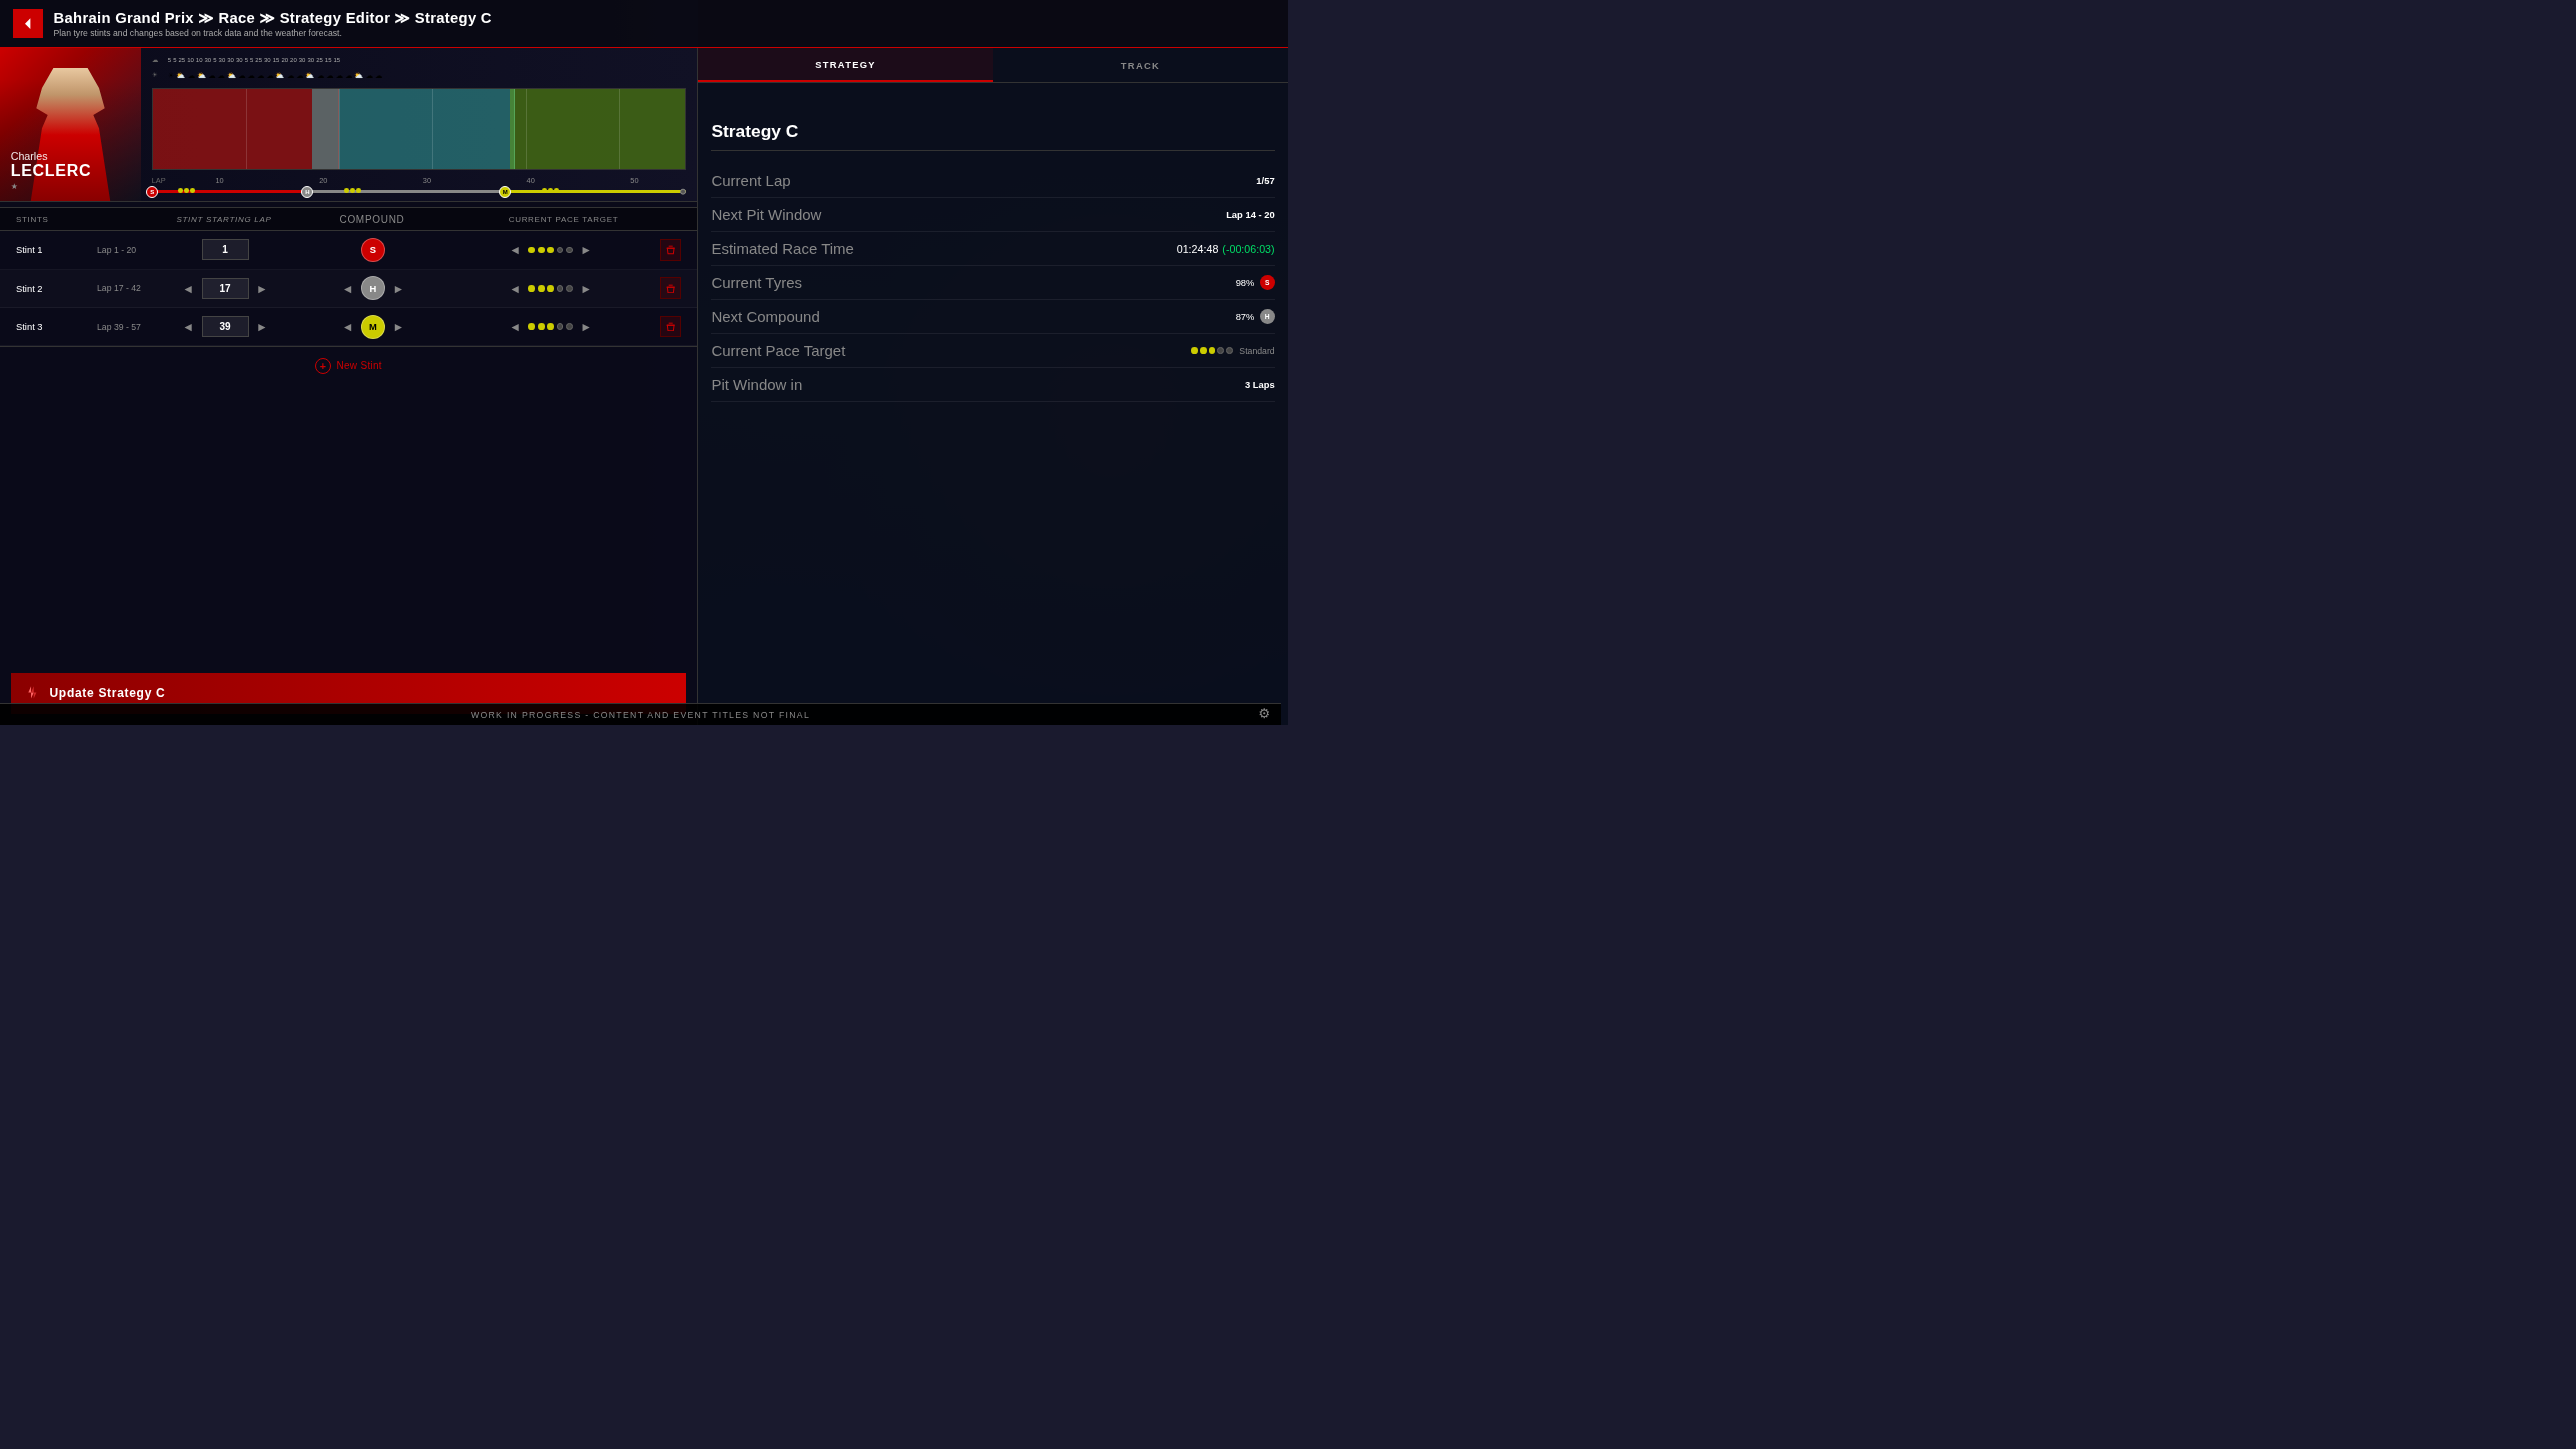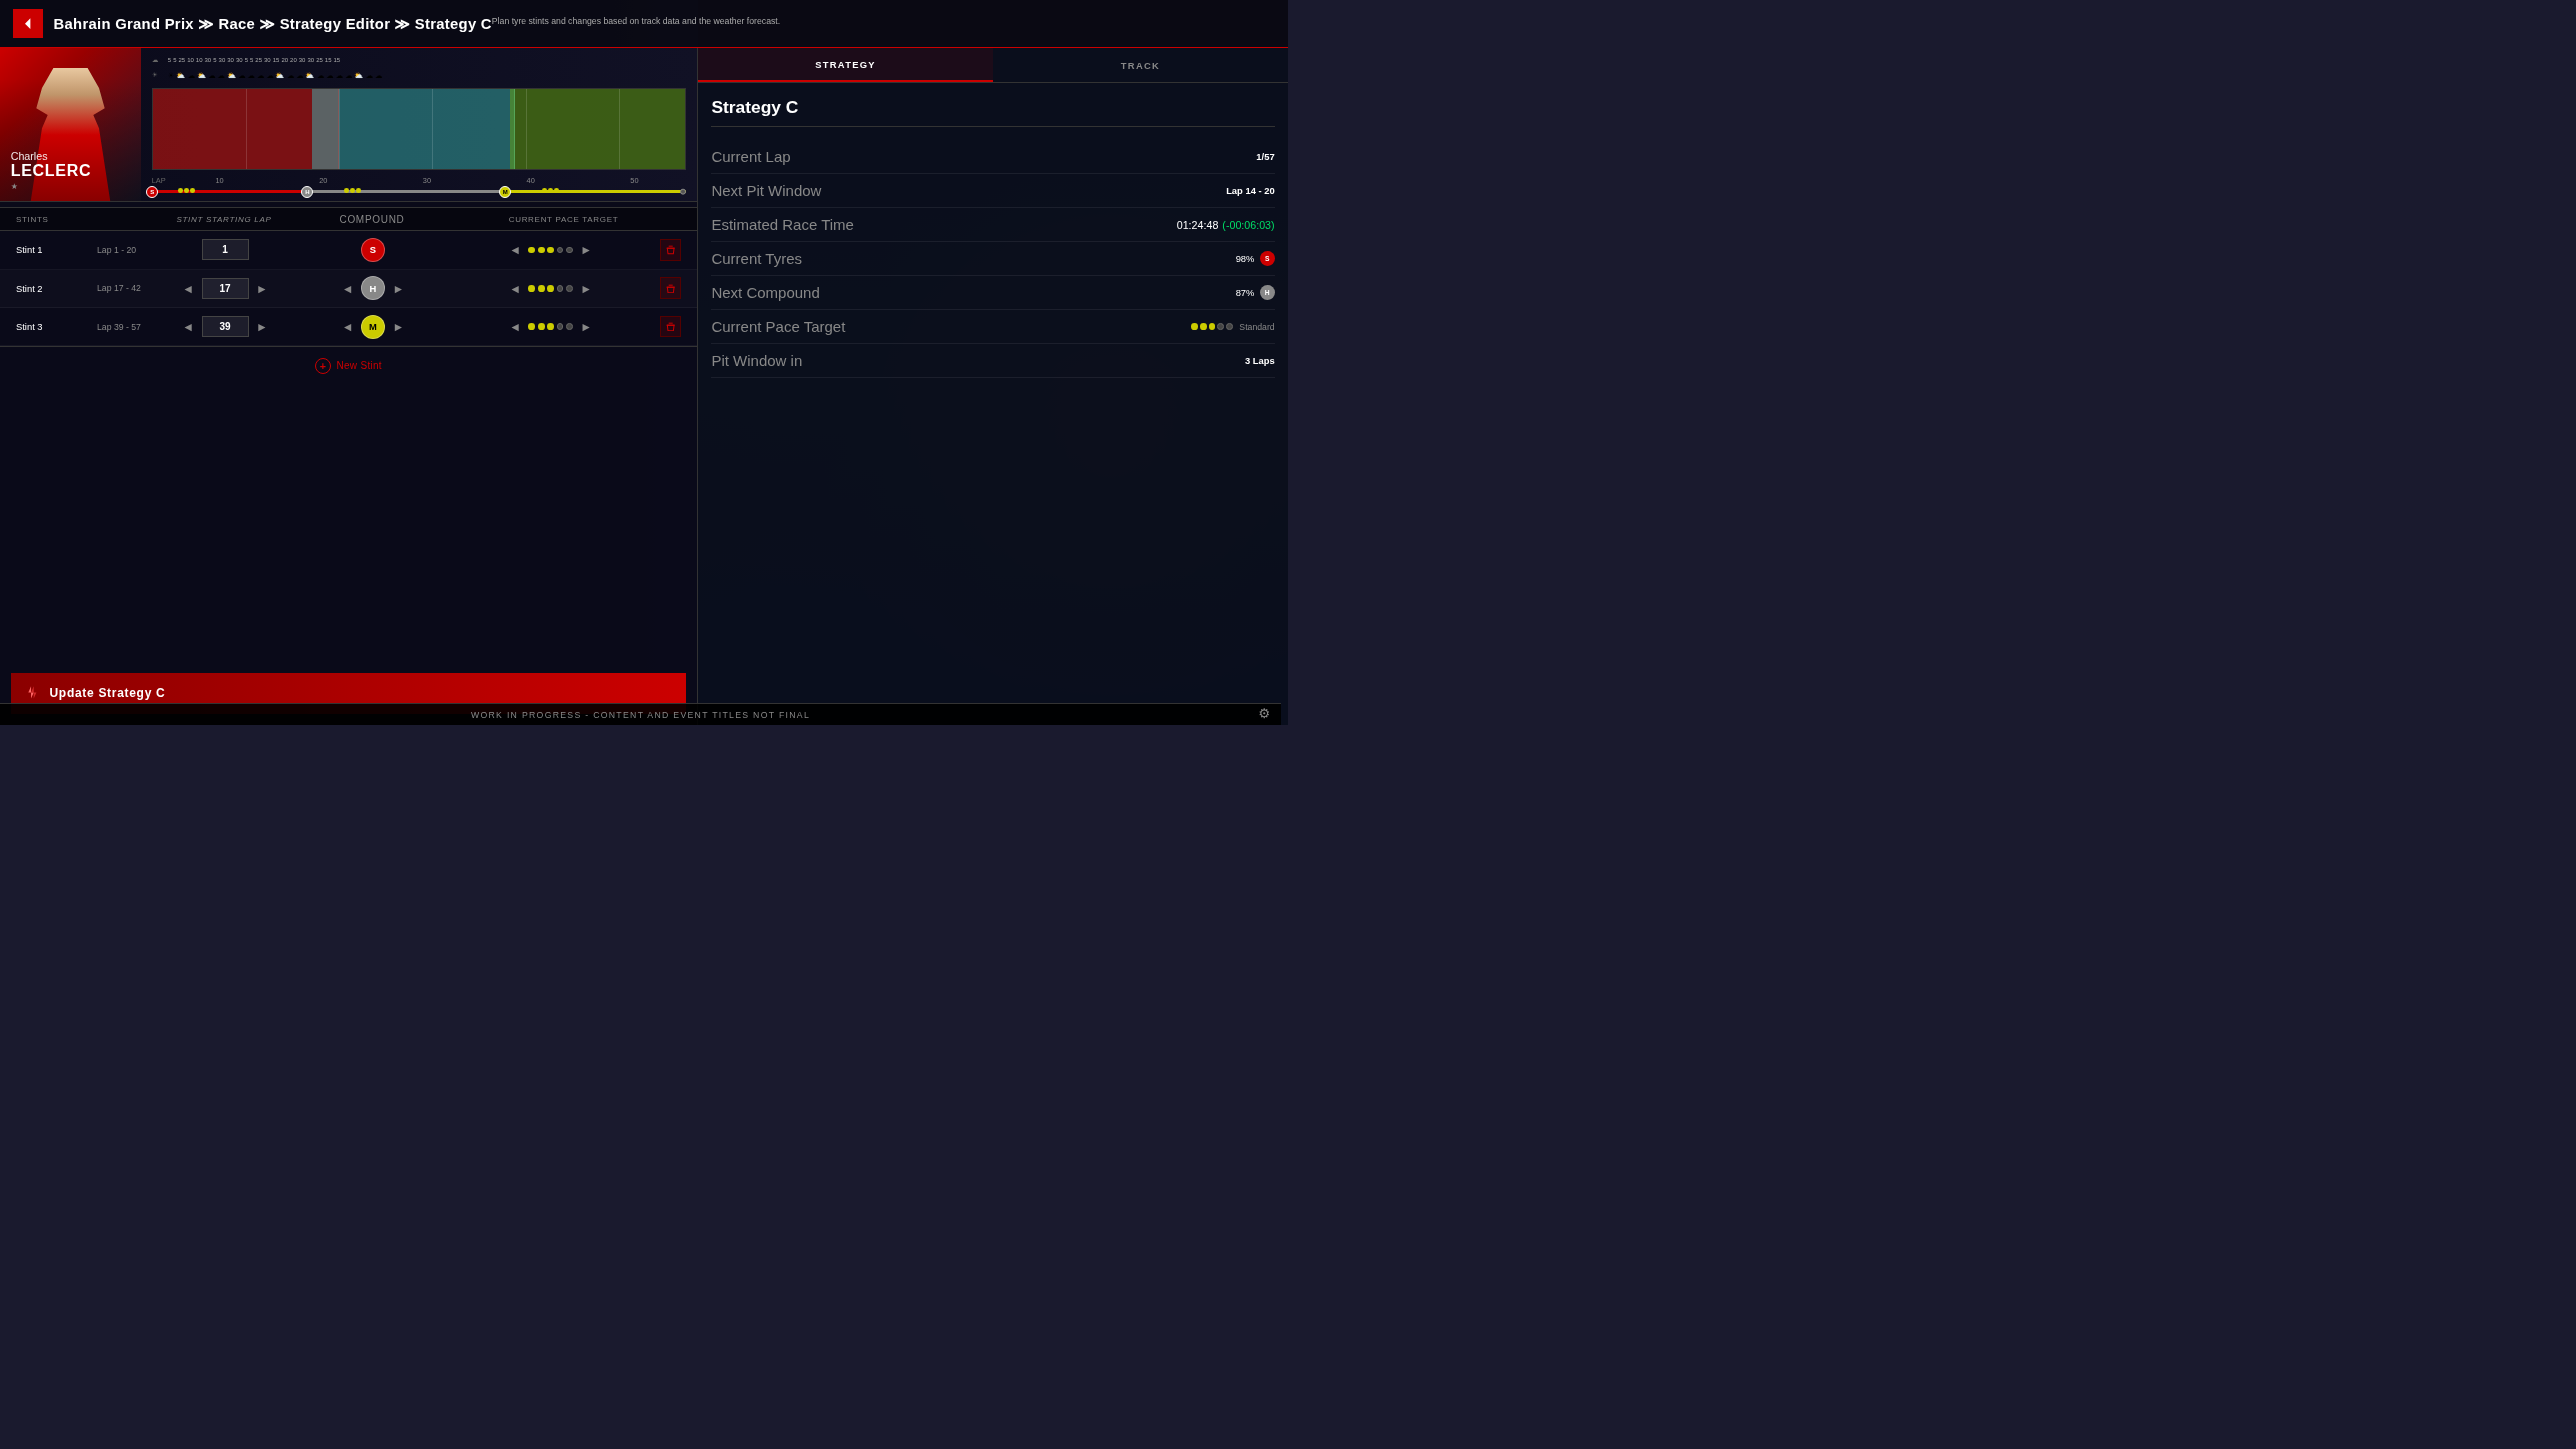--- a/index.html
+++ b/index.html
@@ -48,21 +48,21 @@
       align-items: center;
       justify-content: center;
       cursor: pointer;
       margin-right: 10.7px;
       flex-shrink: 0;
     }
 
     .breadcrumb {
       display: flex;
       align-items: center;
-      flex-direction: row;
+      flex-direction: column;
       align-items: flex-start;
     }
 
     .breadcrumb-title {
       color: white;
       font-size: 14.8px;
       font-weight: bold;
       letter-spacing: 0.3px;
     }
 
@@ -407,20 +407,21 @@
       gap: 0;
     }
 
     .strategy-title {
       font-size: 17.4px;
       font-weight: bold;
       color: white;
       margin-bottom: 13.4px;
       padding-bottom: 8px;
       border-bottom: 0.7px solid #333;
+      margin-top: 24px;
     }
 
     .info-row {
       display: flex;
       justify-content: space-between;
       align-items: center;
       padding: 8px 0;
       border-bottom: 0.7px solid rgba(255,255,255,0.07);
     }
 

